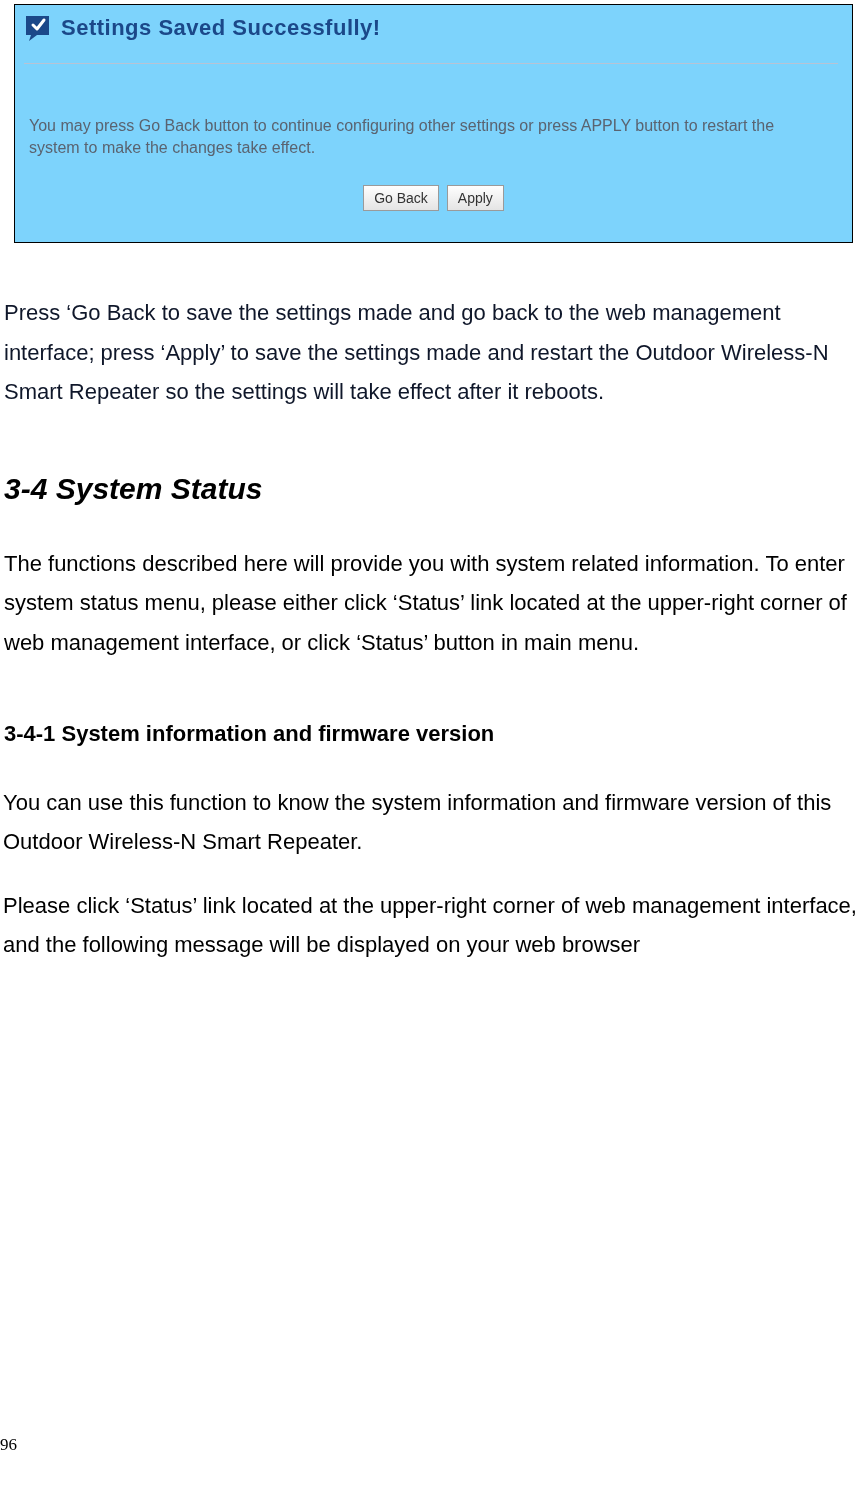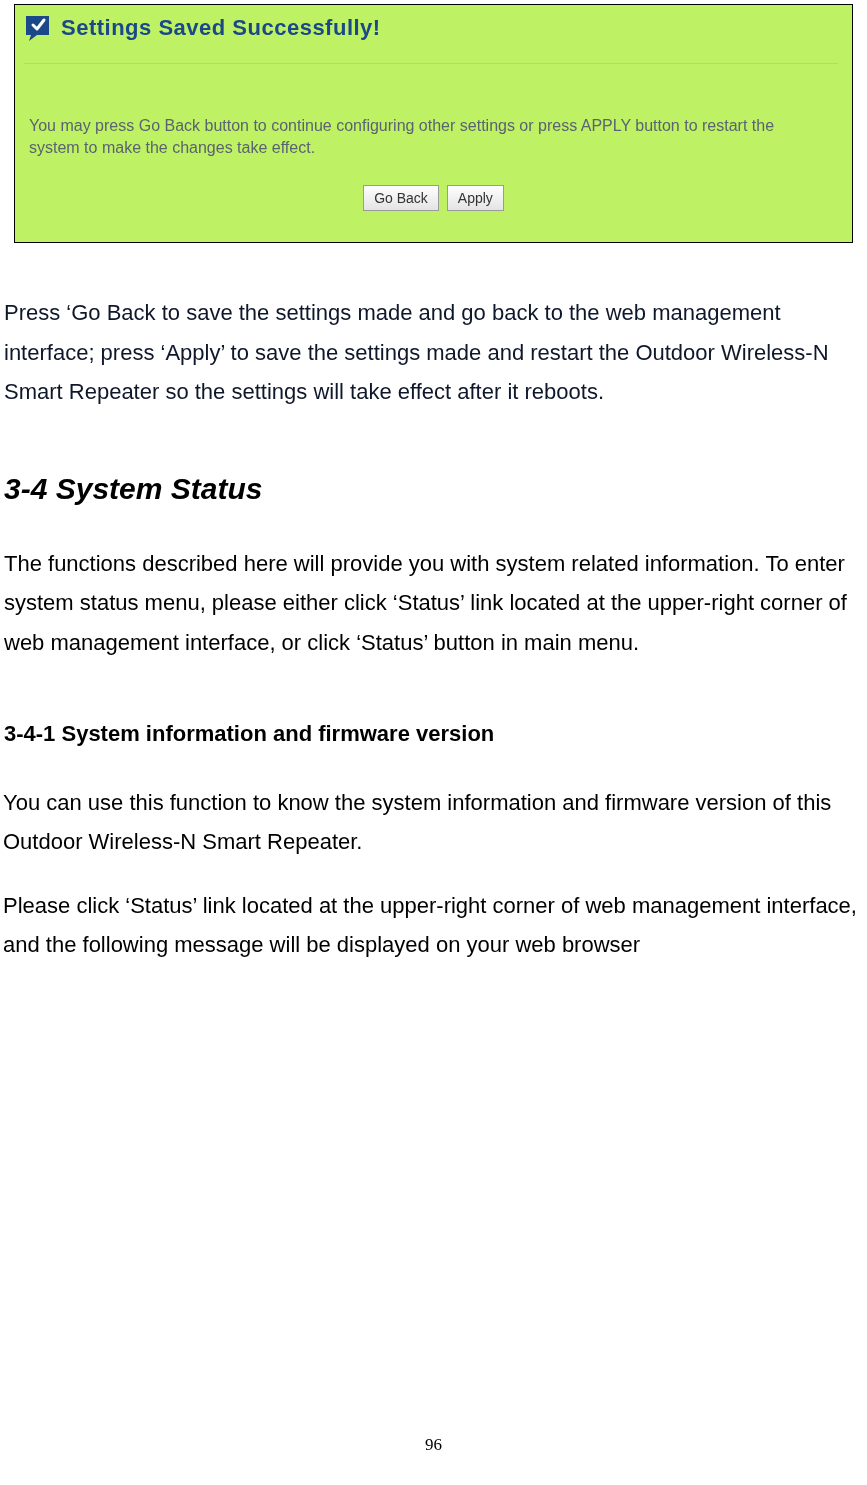--- a/index.html
+++ b/index.html
@@ -7,21 +7,21 @@
       width: 867px;
       height: 1485px;
       background: #fff;
       font-family: Arial, Helvetica, sans-serif;
       color: #000;
       position: relative;
     }
     .screenshot-box {
       margin: 4px 14px 0 14px;
       border: 1px solid #000;
-      background: #bef264;
+      background: #7dd3fc;
       padding: 0;
       height: 239px;
       position: relative;
     }
     .banner-row {
       display: flex;
       align-items: center;
       padding: 8px 0 0 8px;
     }
     .tick-icon {
@@ -108,21 +108,20 @@
       margin: 24px 8px 0 3px;
       font-size: 22px;
       line-height: 1.8;
       color: #000;
     }
     .page-number {
       position: absolute;
       bottom: 30px;
       left: 0;
       right: 0;
-      text-align: center;
       font-size: 17px;
       font-family: "Times New Roman", Times, serif;
       color: #000;
     }
   </style>
 </head>
 <body>
 
 <div class="screenshot-box">
   <div class="banner-row">

